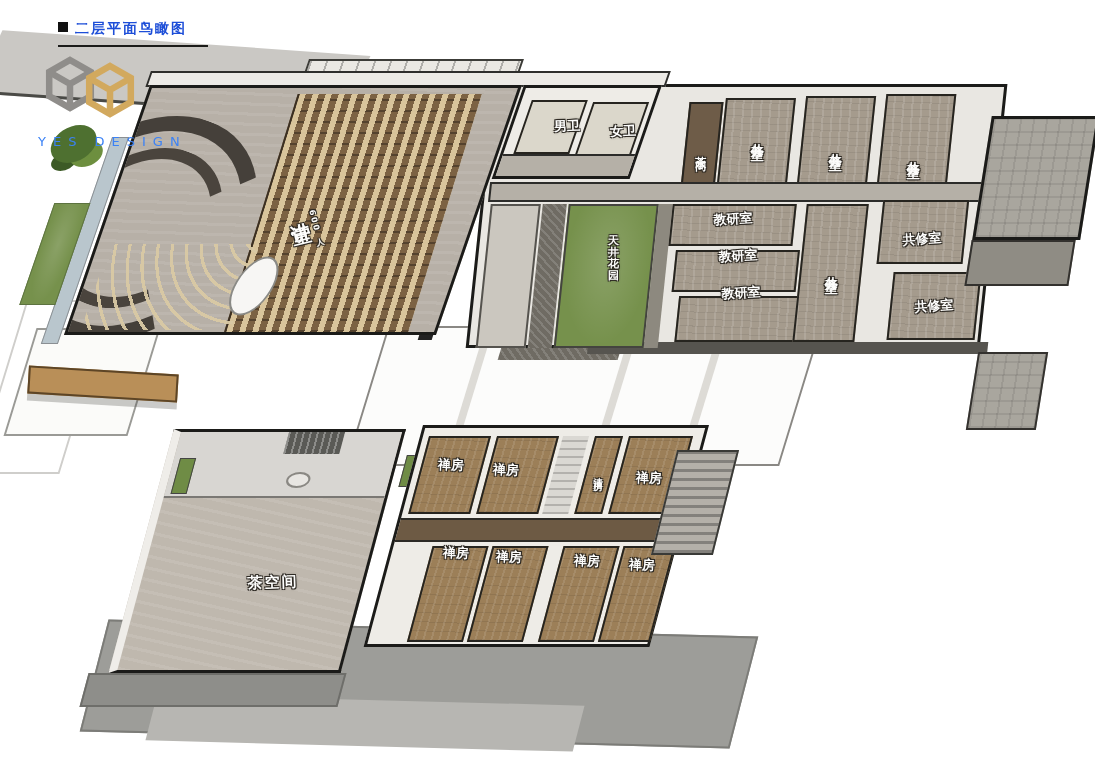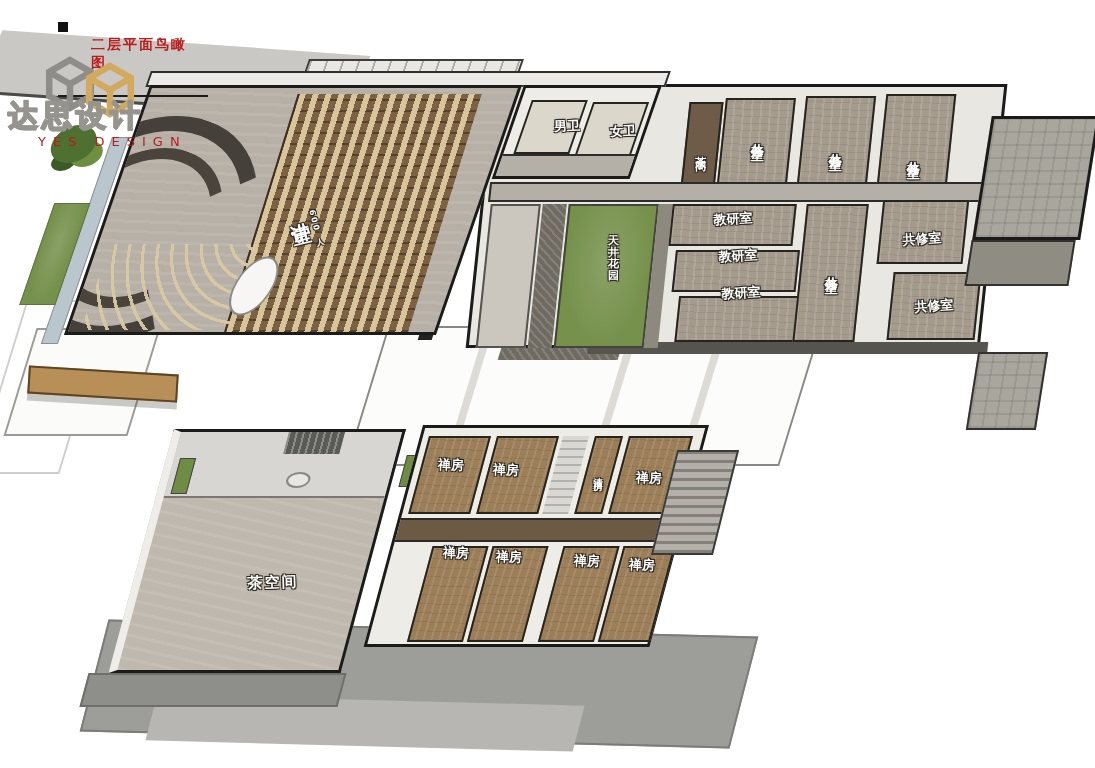--- a/index.html
+++ b/index.html
@@ -4,27 +4,27 @@
 <style>
   html,body{margin:0;padding:0;background:#fff;}
   .scene{position:relative;width:1095px;height:768px;background:#ffffff;overflow:hidden;
          font-family:"DejaVu Sans","Liberation Sans",sans-serif;}
   .abs{position:absolute;}
 
   
   .title-block{position:absolute;left:58px;top:20px;display:flex;align-items:flex-start;gap:7px;
                border-bottom:2px solid #1b1b19;padding-bottom:7px;width:150px;z-index:50;}
   .title-square{width:10px;height:10px;background:#111;margin-top:2px;flex:0 0 auto;}
-  .page-title{margin:16px;font-size:14px;font-weight:700;letter-spacing:2px;color:#b91c1c;font-family:Liberation Serif, serif;}
+  .page-title{margin:0;font-size:14px;font-weight:700;letter-spacing:2px;color:#1d4ed8;font-family:Liberation Serif, serif;}
   .logo{position:absolute;left:0;top:44px;width:220px;height:120px;z-index:50;}
   .logo-cubes{position:absolute;left:40px;top:6px;}
   .logo-cn{position:absolute;left:8px;top:52px;font-size:30px;font-weight:700;letter-spacing:4px;
            color:#fff;-webkit-text-stroke:1.6px #96948f;
            text-shadow:-1px 0 0 #96948f,1px 0 0 #96948f,0 -1px 0 #96948f,0 1px 0 #96948f;}
-  .logo-en{position:absolute;left:38px;top:90px;font-size:13px;letter-spacing:7px;color:#b91c1c;text-align:center;}
+  .logo-en{position:absolute;left:38px;top:90px;font-size:13px;letter-spacing:7px;color:#3b82f6;text-align:center;}
 
   
   .wall{border:3px solid #1b1b19;background:#eeece7;box-sizing:border-box;}
   .room{box-sizing:border-box;border:2px solid #26241f;}
   .wood{background-color:#a59b8d;
         background-image:repeating-linear-gradient(88deg,rgba(255,255,255,.12) 0 2px,transparent 2px 9px),
                          repeating-linear-gradient(2deg,rgba(0,0,0,.07) 0 1px,transparent 1px 7px);}
   .wood-warm{background-color:#9c7f58;
         background-image:repeating-linear-gradient(92deg,rgba(255,255,255,.10) 0 2px,transparent 2px 8px),
                          repeating-linear-gradient(2deg,rgba(0,0,0,.08) 0 1px,transparent 1px 9px);}
@@ -189,17 +189,16 @@
     <svg class="logo-cubes" width="110" height="76" viewBox="0 0 110 76">
       <g fill="none" stroke="#8f8d8a" stroke-width="6.5">
         <path d="M30 10 L50.8 22 L50.8 46 L30 58 L9.2 46 L9.2 22 Z"></path>
         <path d="M30 34 L30 58 M30 34 L9.2 22 M30 34 L50.8 22"></path>
       </g>
       <g fill="none" stroke="#d2a95e" stroke-width="6.5">
         <path d="M70 16 L90.8 28 L90.8 52 L70 64 L49.2 52 L49.2 28 Z"></path>
         <path d="M70 40 L70 64 M70 40 L49.2 28 M70 40 L90.8 28"></path>
       </g>
     </svg>
-    <div class="logo-cn">达思设计</div>
     <div class="logo-en">YES DESIGN</div>
   </div>
 
 </div>
 
 </body></html>

